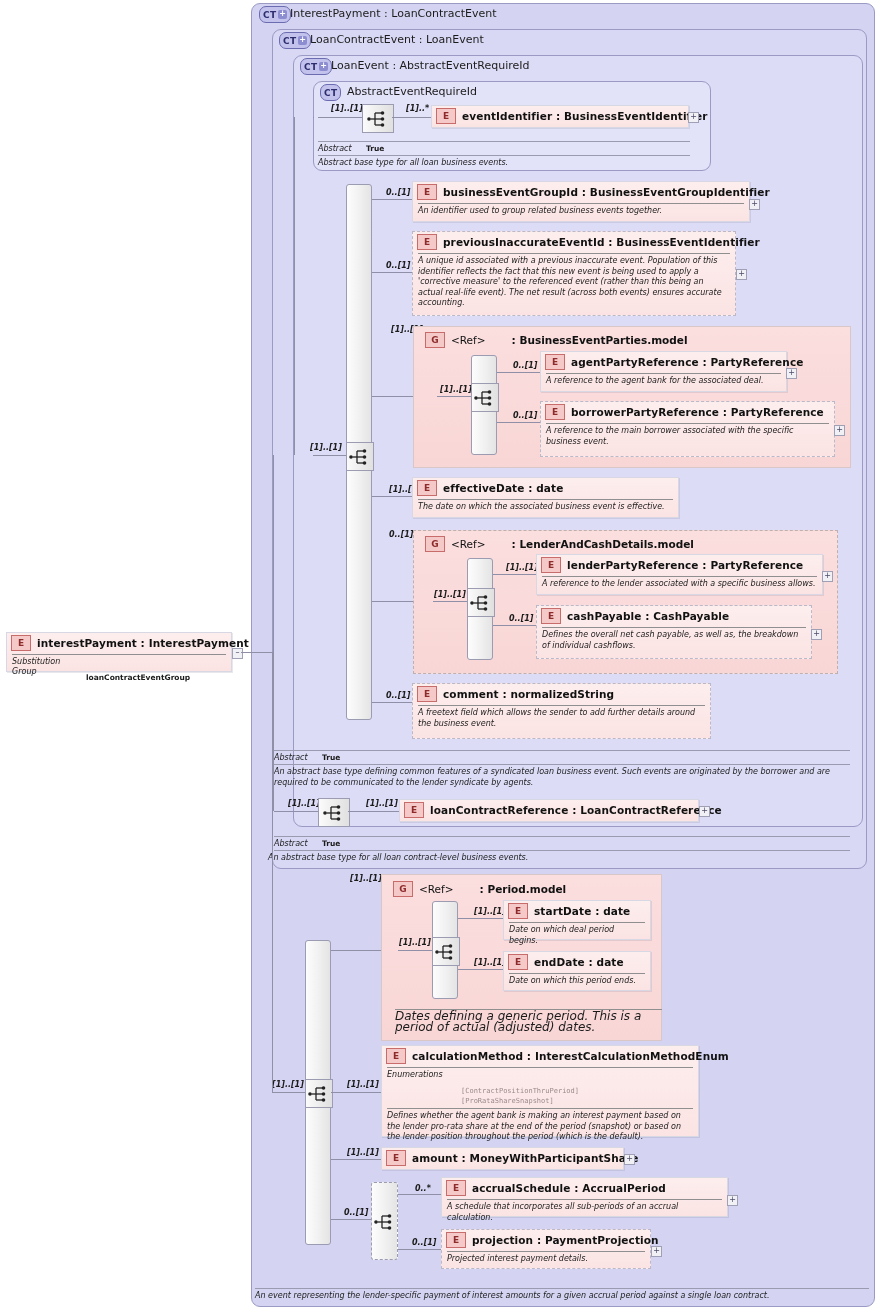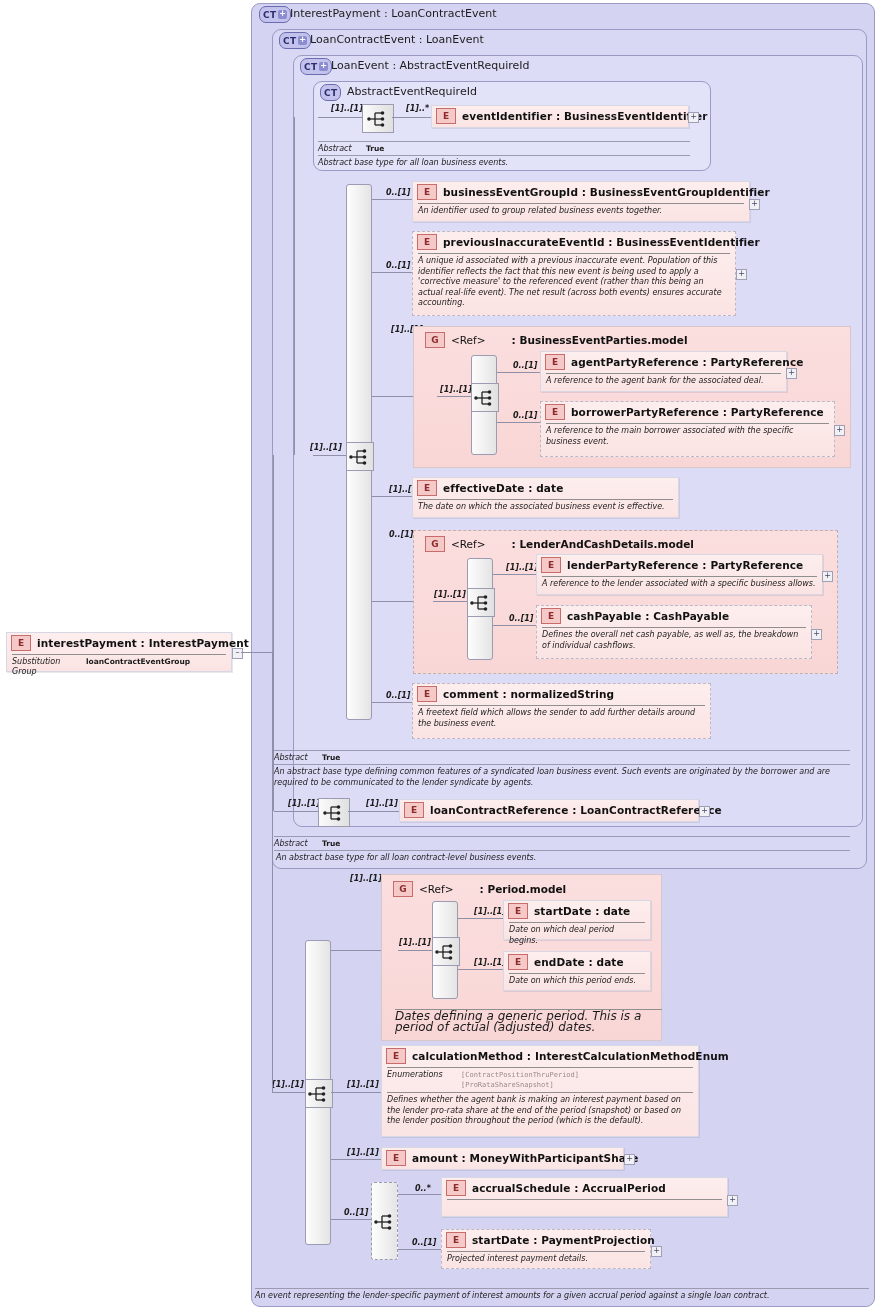--- a/index.html
+++ b/index.html
@@ -83,21 +83,21 @@
   .el-sep{height:1px;background:#8f8f8f;margin:1px 5px 2px 5px;}
   .el-doc{
     font-size:8px;font-style:italic;color:#1b1b1b;
     padding:0 5px 2px 5px;line-height:10.5px;
     font-family:"DejaVu Sans","Liberation Sans",sans-serif;
   }
   .el-prop{
     display:flex;font-size:8px;padding:0 5px 1px 5px;line-height:10px;
   }
   .el-prop .pk{font-style:italic;color:#1b1b1b;width:74px;flex:none;}
-  .el-prop .pv{font-style:normal;color:#1b1b1b;font-weight:bold;font-size:7.5px;}
+  .el-prop .pv{font-style:normal;color:#1b1b1b;font-weight:bold;font-size:7.5px;margin-top:16px;}
   .el-prop .pv.enum{color:#9b8a8a;font-weight:normal;font-family:"DejaVu Sans Mono","Liberation Mono",monospace;font-size:7px;line-height:10px;}
 
   
   .handle{
     position:absolute;
     width:9px;height:9px;
     border:1px solid #9f9fb5;
     background:#f0f0f5;
     color:#4a4a68;
     font-size:8px;line-height:7px;text-align:center;
@@ -414,21 +414,21 @@
     </div>
   </div>
   <div class="handle" style="left:699px;top:806px;">+</div>
 
   <div class="ft-sep" style="left:274px;top:836px;width:576px;"></div>
   <div class="ft-row" style="left:274px;top:839px;">
     <span class="k">Abstract</span>
     <span class="v">True</span>
   </div>
   <div class="ft-sep" style="left:274px;top:850px;width:576px;"></div>
-  <div class="ft-doc" style="left:276px;top:852px;width:576px;">An abstract base type for all loan contract-level business events.</div>
+  <div class="ft-doc" style="left:268px;top:852px;width:576px;">An abstract base type for all loan contract-level business events.</div>
 
   <div class="abs" style="left:305px;top:940px;width:26px;height:305px;border:1px solid #9b9bb2;border-radius:3px;background:linear-gradient(to right,#fdfdfd 0%,#f0f0f0 55%,#e4e4e4 100%);"></div>
   <div class="ln h" style="left:272px;top:1092px;width:33px;"></div>
   <div class="card" style="left:272px;top:1080px;">[1]..[1]</div>
   <div class="seq-icon" style="left:305px;top:1079px;width:26px;height:27px;">
     <svg width="22" height="16" viewBox="0 0 22 16">
       <circle cx="2" cy="8" r="1.8" fill="#222"></circle>
       <line x1="3.5" y1="8" x2="8" y2="8" stroke="#222" stroke-width="1.3"></line>
       <line x1="8" y1="2" x2="8" y2="14" stroke="#222" stroke-width="1.3"></line>
       <line x1="8" y1="2" x2="14" y2="2" stroke="#222" stroke-width="1.3"></line>
@@ -541,27 +541,28 @@
   <div class="card" style="left:415px;top:1184px;">0..*</div>
   <div class="ln h" style="left:398px;top:1249px;width:43px;"></div>
   <div class="card" style="left:412px;top:1238px;">0..[1]</div>
 
   <div class="abs el-box solid" style="left:441px;top:1177px;width:287px;height:40px;">
     <div class="el-head">
       <span class="e-badge">E</span>
       <span class="el-name">accrualSchedule : AccrualPeriod</span>
     </div>
     <div class="el-sep"></div>
+    <div class="el-doc">A schedule that incorporates all sub-periods of an accrual calculation.</div>
   </div>
   <div class="handle" style="left:727px;top:1195px;">+</div>
 
   <div class="abs el-box dashed" style="left:441px;top:1229px;width:210px;height:40px;">
     <div class="el-head">
       <span class="e-badge">E</span>
-      <span class="el-name">startDate : PaymentProjection</span>
+      <span class="el-name">projection : PaymentProjection</span>
     </div>
     <div class="el-sep"></div>
     <div class="el-doc">Projected interest payment details.</div>
   </div>
   <div class="handle" style="left:651px;top:1246px;">+</div>
 
   <div class="ft-sep" style="left:255px;top:1288px;width:614px;"></div>
   <div class="ft-doc" style="left:255px;top:1290px;width:614px;">An event representing the lender-specific payment of interest amounts for a given accrual period against a single loan contract.</div>
 
   <div class="abs el-box solid" style="left:6px;top:632px;width:226px;height:40px;">

